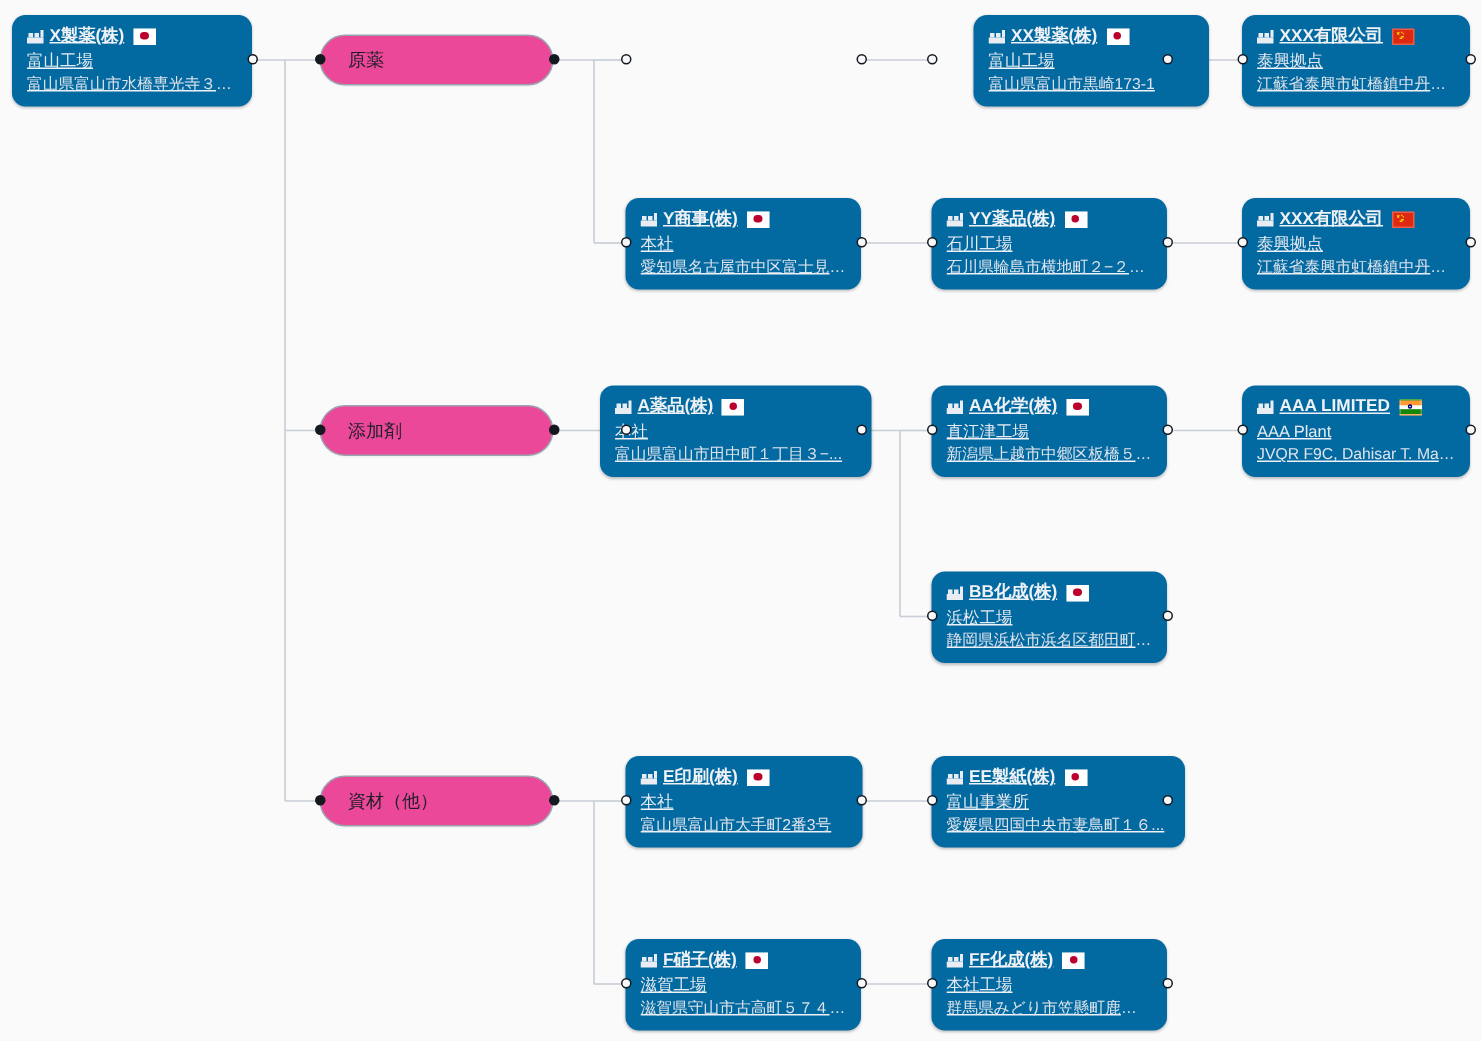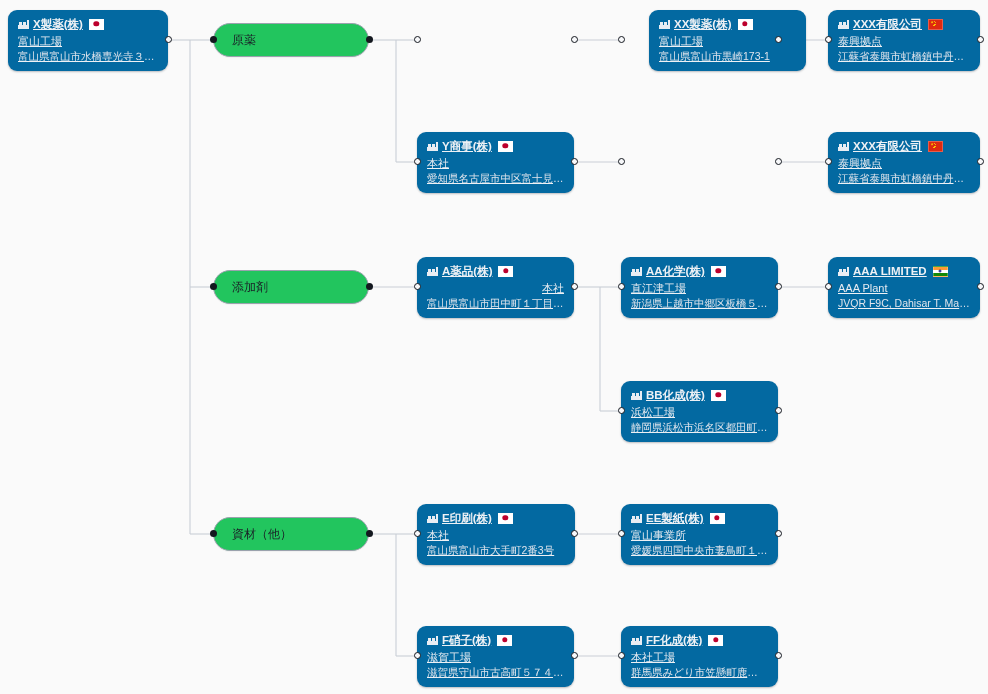--- a/index.html
+++ b/index.html
@@ -58,21 +58,21 @@
         background:#ffde00;
         clip-path:polygon(50% 0%,61% 35%,98% 35%,68% 57%,79% 91%,50% 70%,21% 91%,32% 57%,2% 35%,39% 35%);}
   .flag.cn i{position:absolute;width:1.4px;height:1.4px;background:#ffde00;border-radius:50%;}
   .flag.in{background:linear-gradient(#ff9933 0 33.3%,#ffffff 33.3% 66.6%,#138808 66.6% 100%);}
   .flag.in::after{content:"";position:absolute;left:50%;top:50%;transform:translate(-50%,-50%);
         width:3px;height:3px;border-radius:50%;border:.7px solid #000080;box-sizing:border-box;}
 
   
   .pill{
     position:absolute;box-sizing:border-box;
-    background:#22c55e;border:1px solid #9aa2ad;
+    background:#ec4899;border:1px solid #9aa2ad;
     border-radius:22px;
     display:flex;align-items:center;
     padding-left:18px;
     font-size:12px;color:#1b1f27;
     box-shadow:0 1px 1px rgba(0,0,0,.04);
   }
 
   
   .port{position:absolute;width:7px;height:7px;border-radius:50%;box-sizing:border-box;}
   .port.filled{background:#14181f;}
@@ -173,21 +173,21 @@
         </span>
       <span>Y商事(株)</span>
       <span class="flag jp"></span>
     </div>
     <div class="site">本社</div>
     <div class="addr">愛知県名古屋市中区富士見町...</div>
   </div>
   <div class="port hollow" style="left:414px;top:158px;"></div>
   <div class="port hollow" style="left:571px;top:158px;"></div>
 
-  <div class="node" style="left:417px;top:257px;width:157px;height:61px;text-align:right;">
+  <div class="node" style="left:400px;top:257px;width:181px;height:61px;">
     <div class="title">
       <span class="fic">
           <i class="b"></i>
           <i class="s1"></i>
           <i class="s2"></i>
           <i class="c"></i>
         </span>
       <span>A薬品(株)</span>
       <span class="flag jp"></span>
     </div>
@@ -241,20 +241,34 @@
         </span>
       <span>XX製薬(株)</span>
       <span class="flag jp"></span>
     </div>
     <div class="site">富山工場</div>
     <div class="addr">富山県富山市黒崎173-1</div>
   </div>
   <div class="port hollow" style="left:618px;top:36px;"></div>
   <div class="port hollow" style="left:775px;top:36px;"></div>
 
+  <div class="node" style="left:621px;top:132px;width:157px;height:61px;">
+    <div class="title">
+      <span class="fic">
+          <i class="b"></i>
+          <i class="s1"></i>
+          <i class="s2"></i>
+          <i class="c"></i>
+        </span>
+      <span>YY薬品(株)</span>
+      <span class="flag jp"></span>
+    </div>
+    <div class="site">石川工場</div>
+    <div class="addr">石川県輪島市横地町２−２−１</div>
+  </div>
   <div class="port hollow" style="left:618px;top:158px;"></div>
   <div class="port hollow" style="left:775px;top:158px;"></div>
 
   <div class="node" style="left:621px;top:257px;width:157px;height:61px;">
     <div class="title">
       <span class="fic">
           <i class="b"></i>
           <i class="s1"></i>
           <i class="s2"></i>
           <i class="c"></i>
@@ -278,21 +292,21 @@
         </span>
       <span>BB化成(株)</span>
       <span class="flag jp"></span>
     </div>
     <div class="site">浜松工場</div>
     <div class="addr">静岡県浜松市浜名区都田町９...</div>
   </div>
   <div class="port hollow" style="left:618px;top:407px;"></div>
   <div class="port hollow" style="left:775px;top:407px;"></div>
 
-  <div class="node" style="left:621px;top:504px;width:157px;height:61px;">
+  <div class="node" style="left:621px;top:504px;width:169px;height:61px;">
     <div class="title">
       <span class="fic">
           <i class="b"></i>
           <i class="s1"></i>
           <i class="s2"></i>
           <i class="c"></i>
         </span>
       <span>EE製紙(株)</span>
       <span class="flag jp"></span>
     </div>

